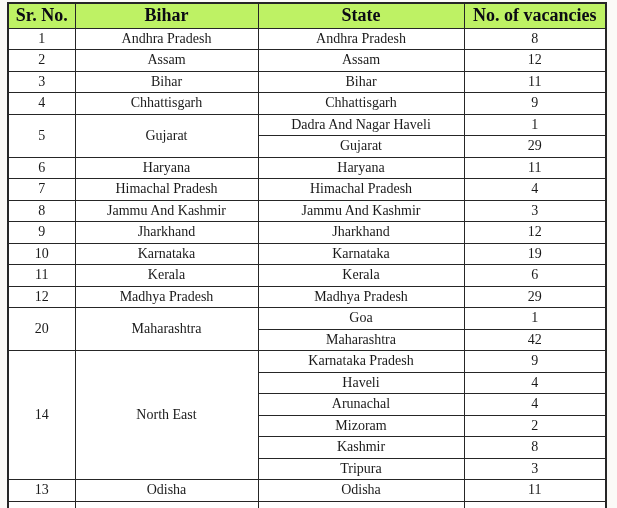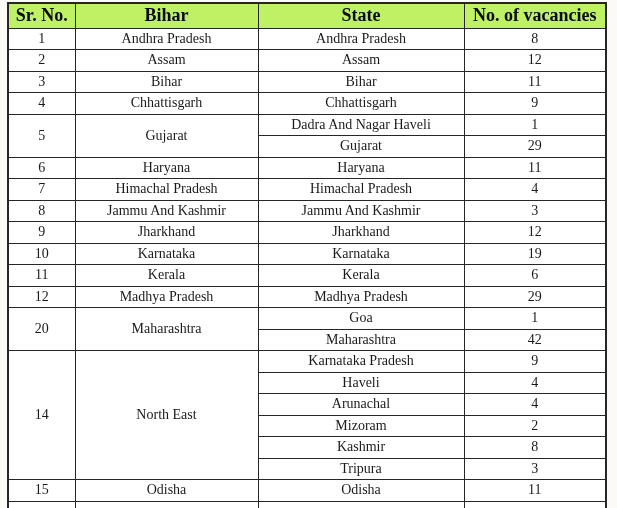--- a/index.html
+++ b/index.html
@@ -185,21 +185,21 @@
         </tr>
         <tr>
           <td>Kashmir</td>
           <td>8</td>
         </tr>
         <tr>
           <td>Tripura</td>
           <td>3</td>
         </tr>
         <tr>
-          <td rowspan="1">15</td>
+          <td rowspan="1">13</td>
           <td rowspan="1">Odisha</td>
           <td>Odisha</td>
           <td>11</td>
         </tr>
         <tr>
           <td rowspan="1"></td>
           <td rowspan="1"></td>
           <td></td>
           <td></td>
         </tr>

